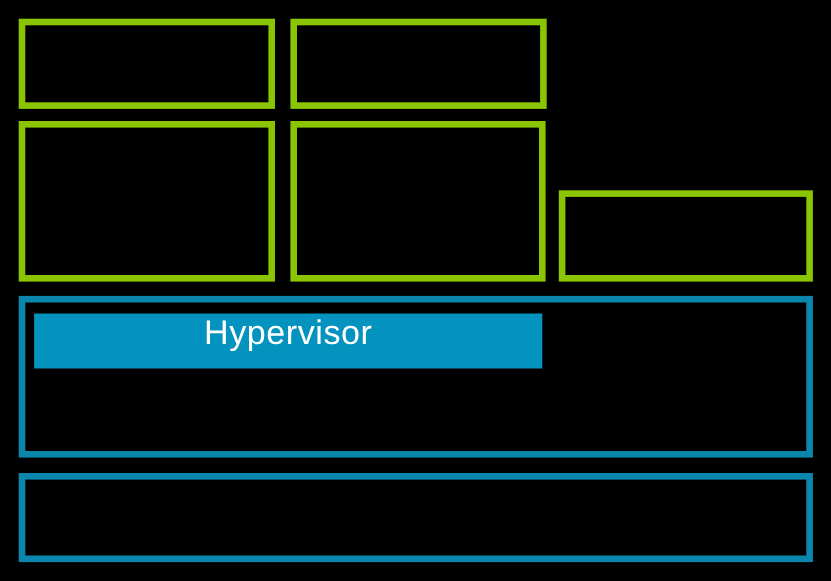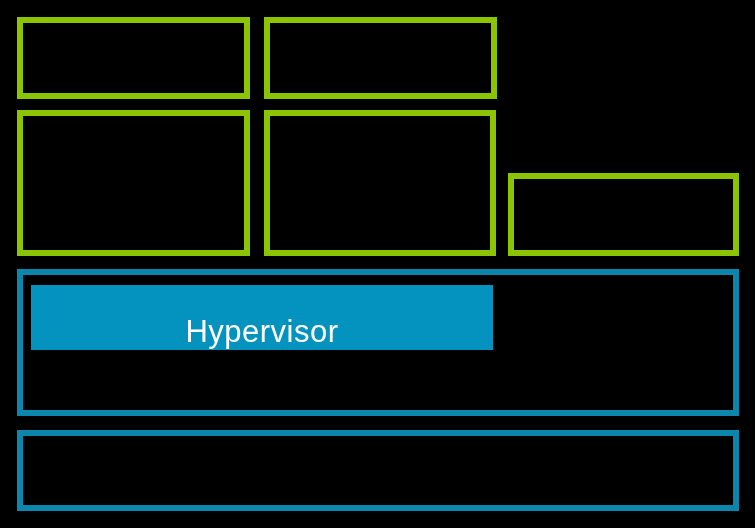--- a/index.html
+++ b/index.html
@@ -30,23 +30,23 @@
   .g3 { left: 17px;  top: 110px; width: 233px; height: 146px; }
   .g4 { left: 264px; top: 110px; width: 232px; height: 146px; }
   .g5 { left: 508px; top: 173px; width: 231px; height: 83px;  }
   .b1 { left: 17px;  top: 269px; width: 722px; height: 147px; }
   .b2 { left: 17px;  top: 430px; width: 722px; height: 81px;  }
   .hypervisor-fill {
     position: absolute;
     left: 31px;
     top: 285px;
     width: 462px;
-    height: 65px;
+    height: 50px;
     display: flex;
-    align-items: flex-end;
+    align-items: flex-start;
     justify-content: center;
   }
   .hypervisor-fill span {
     font-size: 31px;
     font-weight: 400;
     letter-spacing: 0.5px;
   }
 </style>
 </head>
 <body>

